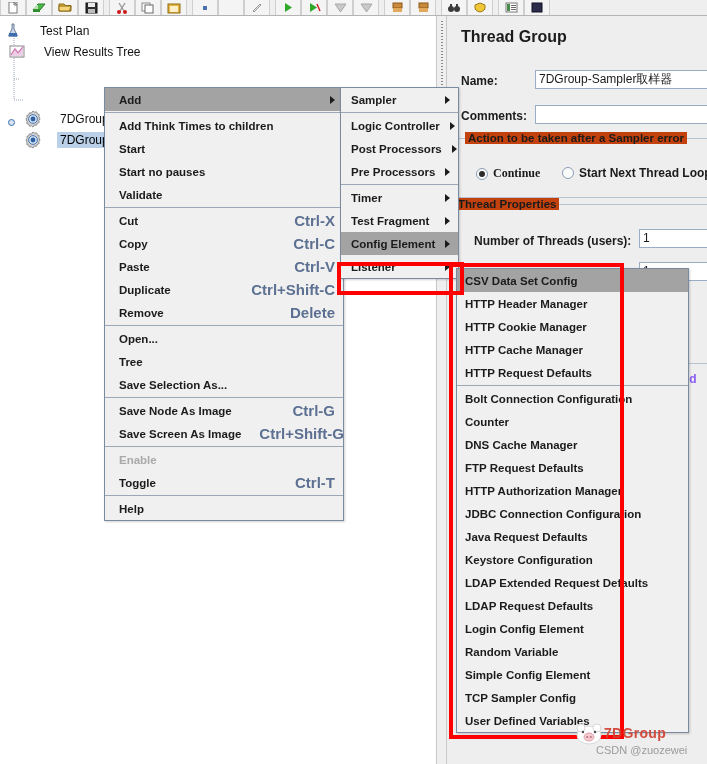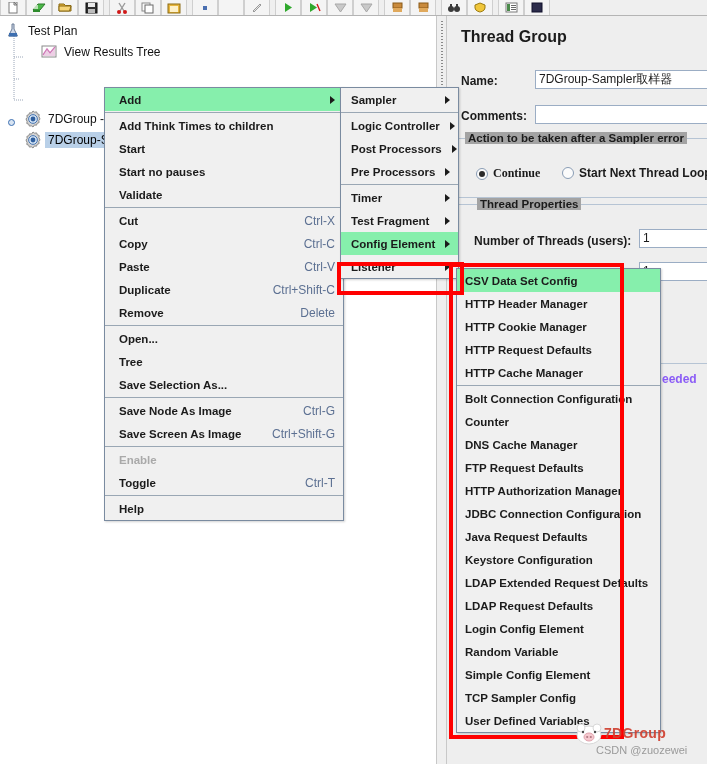--- a/index.html
+++ b/index.html
@@ -55,54 +55,55 @@
     position: absolute; left: 447px; top: 16px; width: 260px; height: 748px;
     background: #eeeeee;
     overflow: hidden;
   }
 
   
   .tree { position: relative; padding-top: 4px; font-size: 12px; color: #111; }
   .tree-row {
     position: relative; height: 21px; display: flex; align-items: center;
     white-space: nowrap;
+    gap: 12px;
   }
   .tree-label { padding: 1px 3px; line-height: 14px; }
   .tree-label.selected { background: #b9d0e8; color: #000; }
   .tree-ico { width: 18px; height: 18px; margin-right: 3px; flex: 0 0 18px; }
   .tree-connector { position: absolute; pointer-events: none; }
 
   
   .menu {
     position: absolute;
     background: #f0f0f0;
     border: 1px solid #7a8ba0;
     box-sizing: border-box;
     font-size: 12px;
     color: #1b1b1b;
     box-shadow: 1px 1px 2px rgba(0,0,0,.18);
   }
   .m1 { left: 104px; top: 87px; width: 240px; }
   .m2 { left: 340px; top: 87px; width: 119px; }
-  .m3 { left: 456px; top: 268px; width: 205px; }
+  .m3 { left: 456px; top: 268px; width: 233px; }
 
   .mi {
     position: relative; display: flex; align-items: center;
     height: 23px; padding: 0 8px 0 14px;
     font-weight: bold; font-size: 11.5px; white-space: nowrap;
     box-sizing: border-box;
   }
   .m1 .mi { height: 23px; }
   .m2 .mi { height: 23px; padding-left: 10px; }
   .m3 .mi { height: 23px; padding-left: 8px; font-weight: bold; }
-  .mi.sel { background: #86efac; }
+  .mi.sel { background: #a3a3a3; }
   .mi.disabled { color: #a9a9a9; }
   .mi .label { flex: 1 1 auto; }
   .mi .accel {
-    color: #5c7092; font-weight: normal; font-size: 12px;
+    color: #5c7092; font-weight: bold; font-size: 15px;
     margin-left: 18px; flex: 0 0 auto;
   }
   .mi .arrow {
     flex: 0 0 auto; margin-left: 10px;
     width: 0; height: 0;
     border-left: 5px solid #1b1b1b;
     border-top: 4px solid transparent;
     border-bottom: 4px solid transparent;
   }
   .msep { height: 1px; background: #9aa7b4; margin: 1px 0; }
@@ -120,21 +121,21 @@
     font-size: 12px; color: #1b1b1b;
     padding: 0 3px; line-height: 17px;
     white-space: nowrap; overflow: hidden;
   }
   .group-box {
     position: absolute;
     border: 1px solid #b6c4d4; box-sizing: border-box;
     background: transparent;
   }
   .group-title {
-    position: absolute; background: #a3a3a3;
+    position: absolute; background: #c2410c;
     font-size: 11.5px; font-weight: bold; color: #1b1b1b;
     padding: 0 3px; white-space: nowrap;
   }
   .radio-wrap { position: absolute; display: flex; align-items: center; }
   .radio {
     width: 12px; height: 12px; border-radius: 50%;
     border: 1px solid #8a9db5; background: #fbfbfb;
     box-sizing: border-box; margin-right: 5px;
     display: flex; align-items: center; justify-content: center;
     flex: 0 0 12px;
@@ -323,21 +324,21 @@
       <div class="tree-row" style="padding-left:4px;">
         <span class="tree-ico">
           <svg width="18" height="18" viewBox="0 0 18 18">
               <path d="M8 2 h2 v5 l3.5 7 h-9 L8 7 Z" fill="#cfd8e8" stroke="#6a7c96"></path>
               <rect x="5" y="11" width="8" height="3.5" fill="#3d6fb0"></rect>
             </svg>
         </span>
         <span class="tree-label">Test Plan</span>
       </div>
 
-      <div class="tree-row" style="padding-left:40px;">
+      <div class="tree-row" style="padding-left:8px;">
         <span class="tree-ico">
           <svg width="18" height="18" viewBox="0 0 18 18">
               <rect x="2" y="3" width="14" height="11" fill="#fff" stroke="#8a8a8a"></rect>
               <path d="M3 12 L7 6 L10 10 L15 4" stroke="#d07ab8" stroke-width="1.4" fill="none"></path>
               <path d="M3 13 L7 7 L10 11 L15 5 L15 13 Z" fill="#e9c3df" opacity=".8"></path>
             </svg>
         </span>
         <span class="tree-label">View Results Tree</span>
       </div>
 
@@ -396,21 +397,21 @@
           <span class="dot"></span>
         </span>
       <span class="radio-label">Continue</span>
     </div>
     <div class="radio-wrap" style="left:115px; top:150px;">
       <span class="radio"></span>
       <span class="radio-label">Start Next Thread Loop</span>
     </div>
 
     <div class="group-box" style="left:10px; top:188px; width:265px; height:160px;"></div>
-    <div class="group-title" style="left:30px; top:182px;">Thread Properties</div>
+    <div class="group-title" style="left:8px; top:182px;">Thread Properties</div>
 
     <div class="rp-row" style="left:27px; top:218px;">
       <span class="rp-label">Number of Threads (users):</span>
     </div>
     <div class="rp-input" style="position:absolute;left:192px;top:213px;width:80px;">1</div>
 
     <div class="rp-row" style="left:27px; top:251px;">
       <span class="rp-label">Ramp-up period (seconds)</span>
     </div>
     <div class="rp-input" style="position:absolute;left:192px;top:246px;width:80px;">1</div>
@@ -531,24 +532,24 @@
       <div class="mi sel">
         <span class="label">CSV Data Set Config</span>
       </div>
       <div class="mi">
         <span class="label">HTTP Header Manager</span>
       </div>
       <div class="mi">
         <span class="label">HTTP Cookie Manager</span>
       </div>
       <div class="mi">
+        <span class="label">HTTP Cache Manager</span>
+      </div>
+      <div class="mi">
         <span class="label">HTTP Request Defaults</span>
-      </div>
-      <div class="mi">
-        <span class="label">HTTP Cache Manager</span>
       </div>
       <div class="msep"></div>
       <div class="mi">
         <span class="label">Bolt Connection Configuration</span>
       </div>
       <div class="mi">
         <span class="label">Counter</span>
       </div>
       <div class="mi">
         <span class="label">DNS Cache Manager</span>

